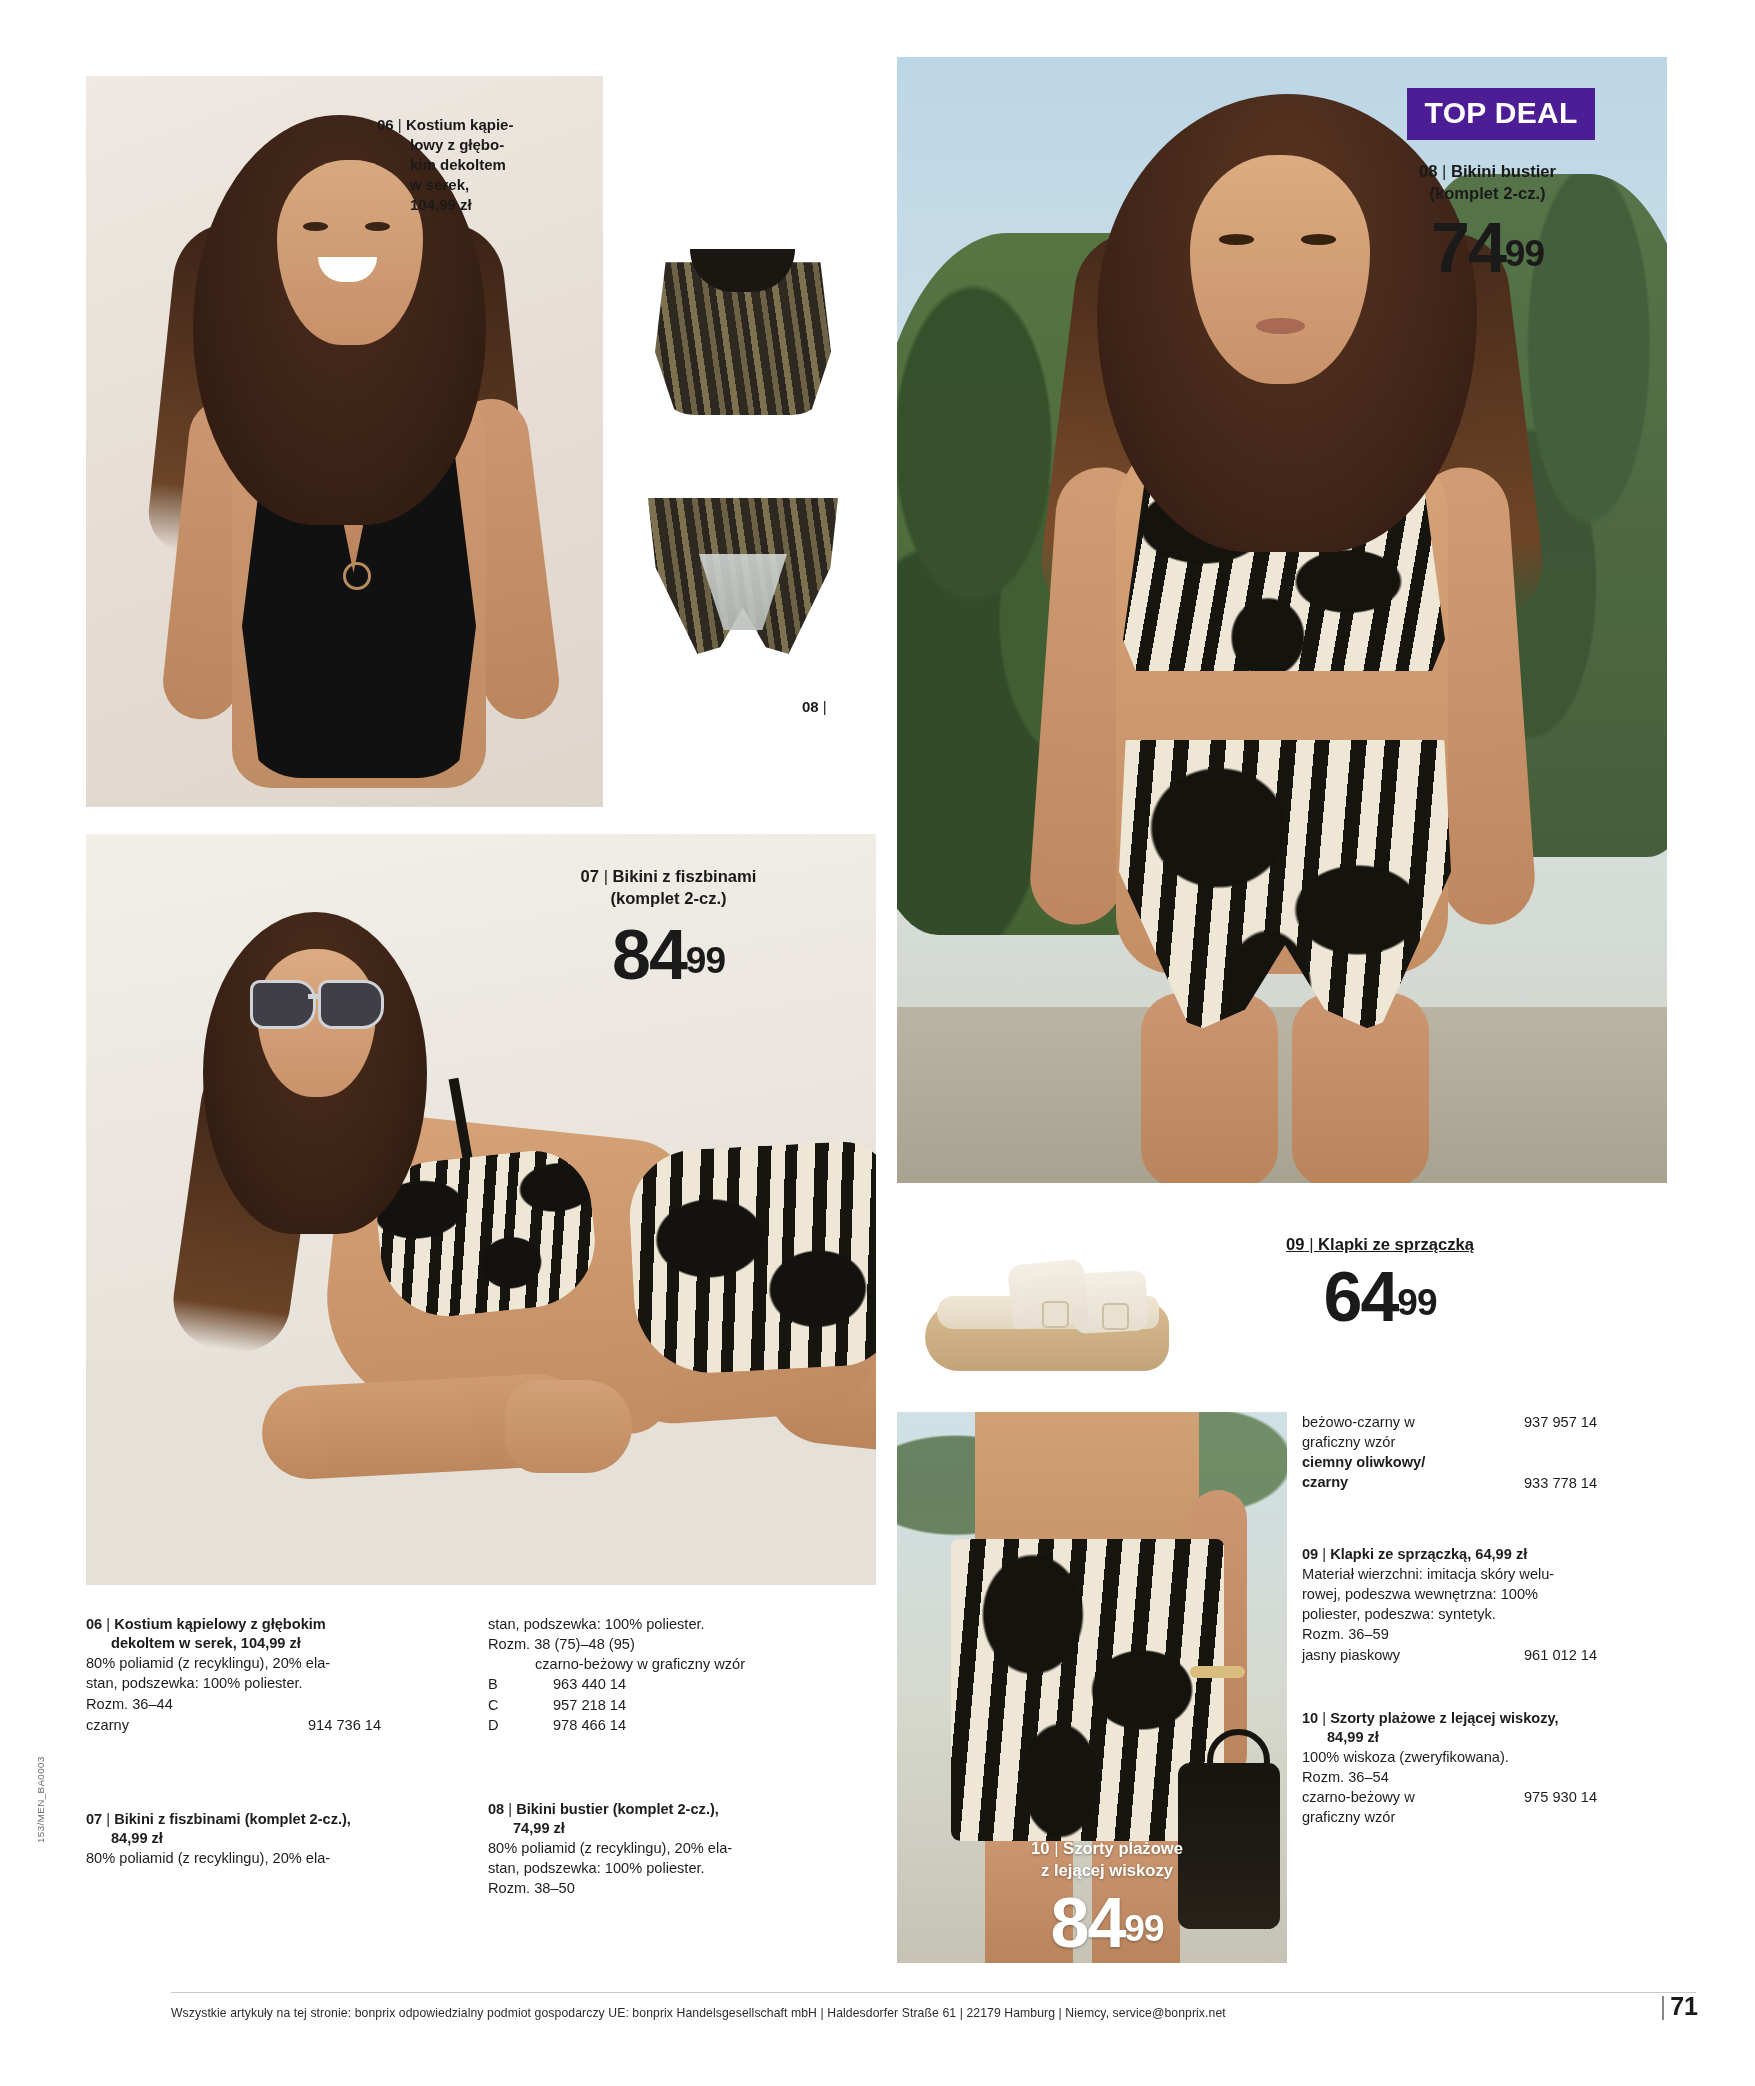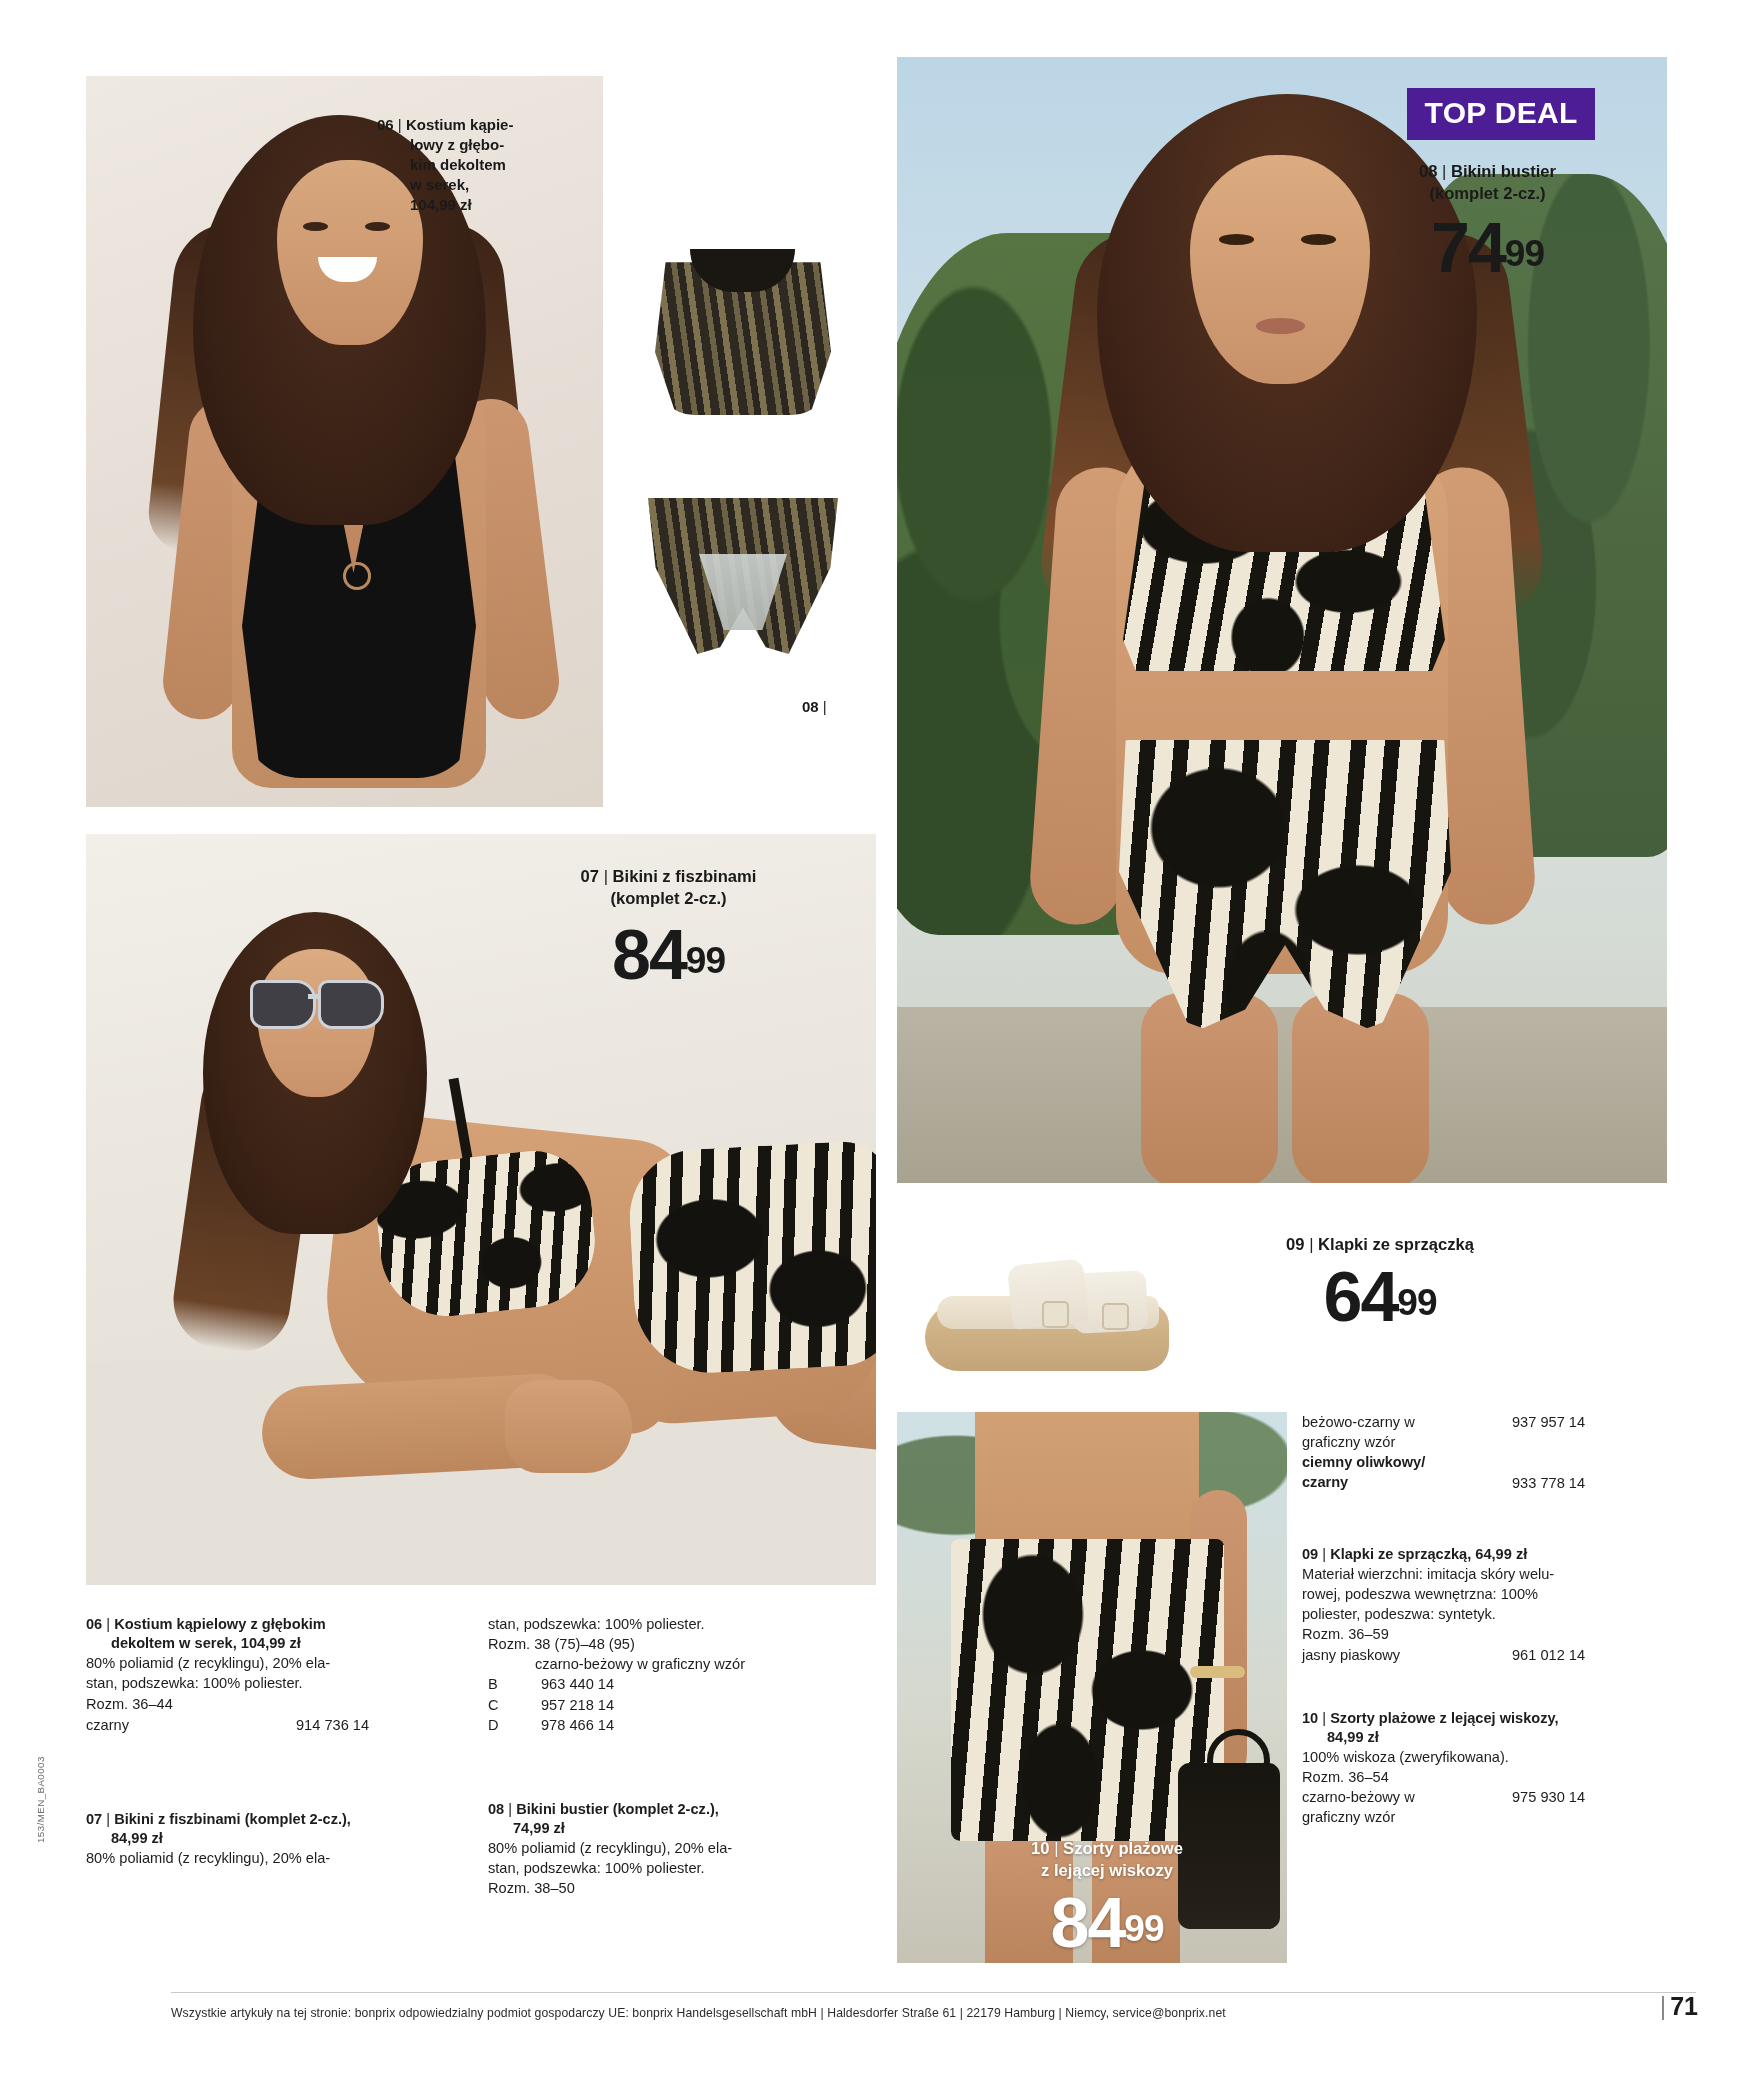--- a/index.html
+++ b/index.html
@@ -62,21 +62,21 @@
   
   .desc {
     font-size: 14.6px;
     line-height: 1.38;
     color: #1d1d1b;
   }
   .desc .hd { font-weight: bold; }
   .desc .hd2 { font-weight: bold; display: block; padding-left: 25px; margin-top: -1px;}
   .desc-block { position: absolute; }
 
-  .codes-row { display: flex; }
+  .codes-row { display: flex; gap: 12px; }
   .codes-row .c1 { width: 53px; }
   .codes-row .c2 { }
 
   
   .footer-line {
     position: absolute;
     left: 171px;
     right: 59px;
     top: 1992px;
     border-top: 1px solid #c9c9c9;
@@ -420,21 +420,21 @@
 
   <div class="photo" id="photo09" style="background:transparent;">
     <div class="sole"></div>
       <div class="soleTop"></div>
     <div class="strapB"></div>
       <div class="strapA"></div>
     <div class="buckA"></div>
       <div class="buckB"></div>
   </div>
   <div class="abs" style="left:1190px; top:1234px; width:380px; text-align:center;">
-    <div class="label-line" style="font-size:16.6px;">
+    <div class="label-line" style="font-size:16.6px;text-decoration:underline;">
       <span class="item-num">09</span><span class="sep">&nbsp;|&nbsp;</span><span>Klapki ze sprzączką</span>
     </div>
     <div class="price" style="margin-top:5.9px;">
       <span class="int">64</span><span class="cents">99</span>
     </div>
   </div>
 
   <div class="photo" id="photo10">
     <div class="bg"></div>
       <div class="leafs"></div>

